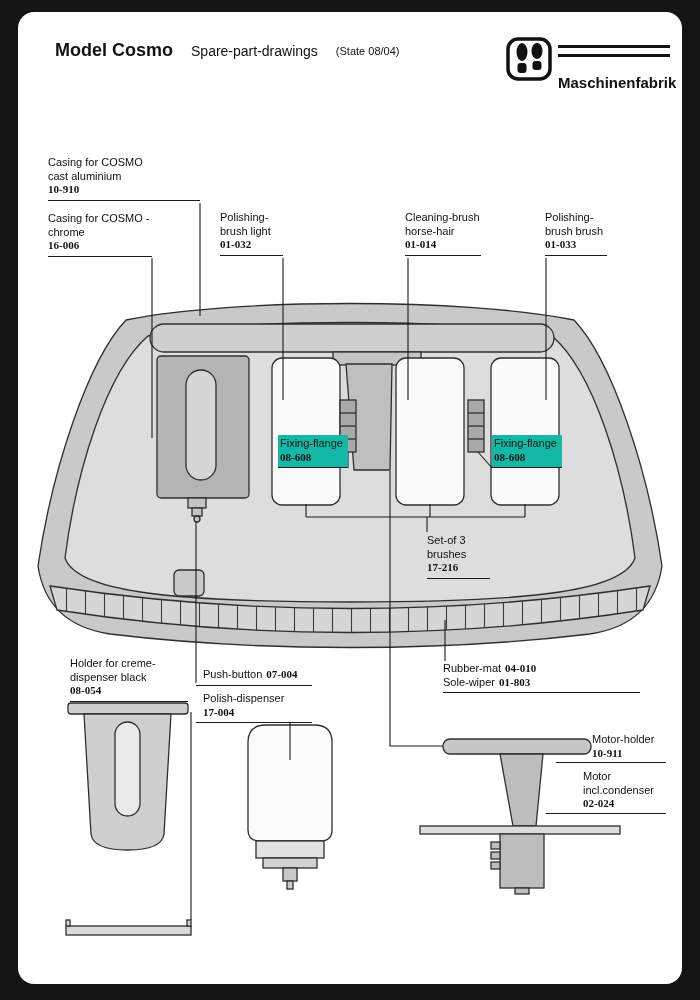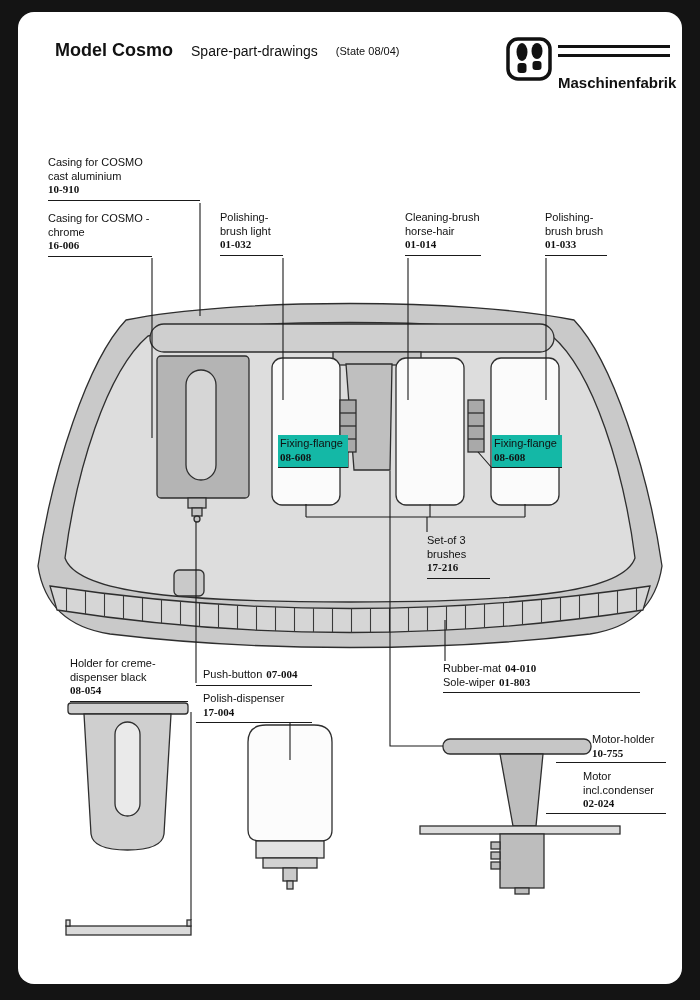--- a/index.html
+++ b/index.html
@@ -217,21 +217,21 @@
       <span class="num">04-010</span>
     </span>
     <span class="row">
       <span>Sole-wiper</span>
       <span class="num">01-803</span>
     </span>
   </div>
 
   <div class="label" style="left:592px;top:733px">
     <span>Motor-holder</span>
-    <span class="num">10-755</span>
+    <span class="num">10-911</span>
   </div>
   <div class="rule" style="left:556px;top:762px;width:110px"></div>
 
   <div class="label" style="left:583px;top:770px">
     <span>Motor</span>
     <span>incl.condenser</span>
     <span class="num">02-024</span>
   </div>
   <div class="rule" style="left:546px;top:813px;width:120px"></div>
 

